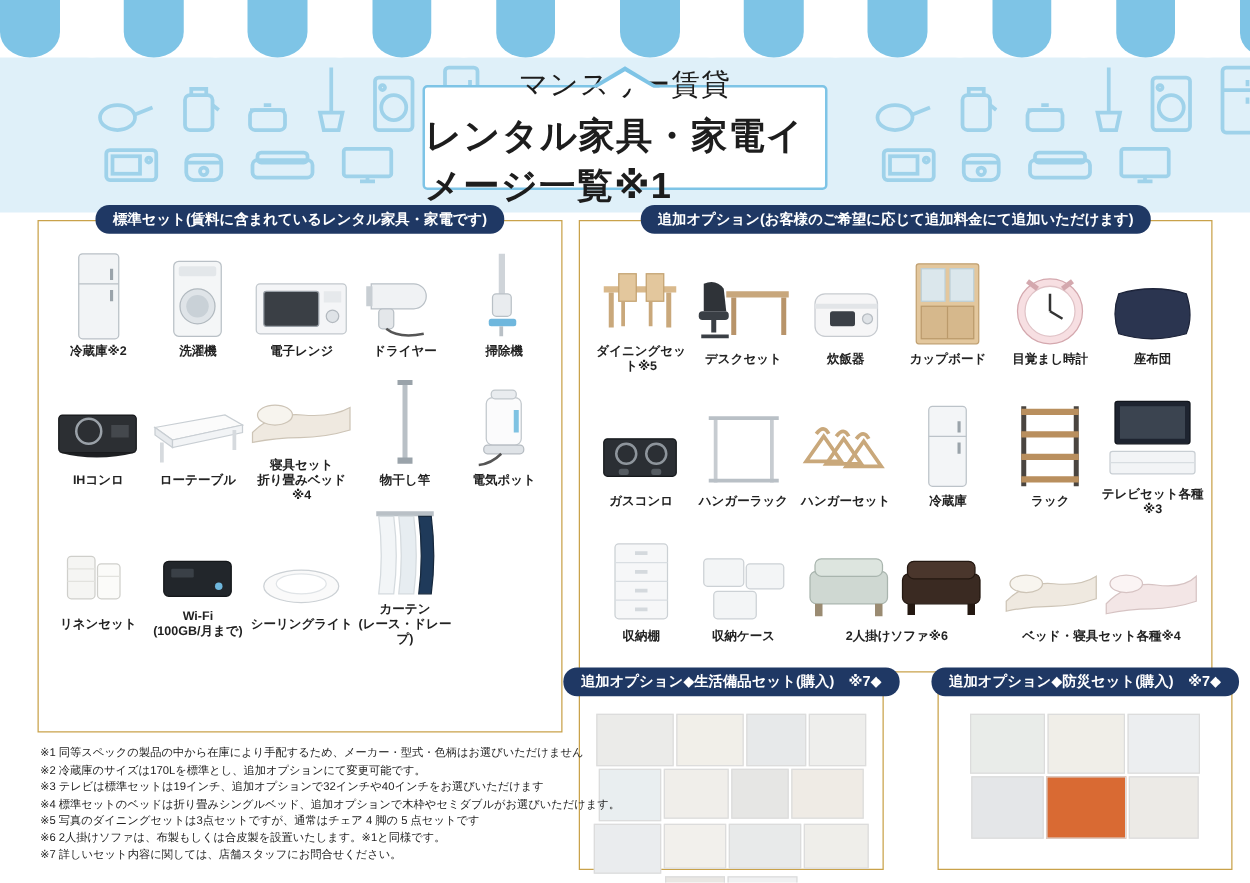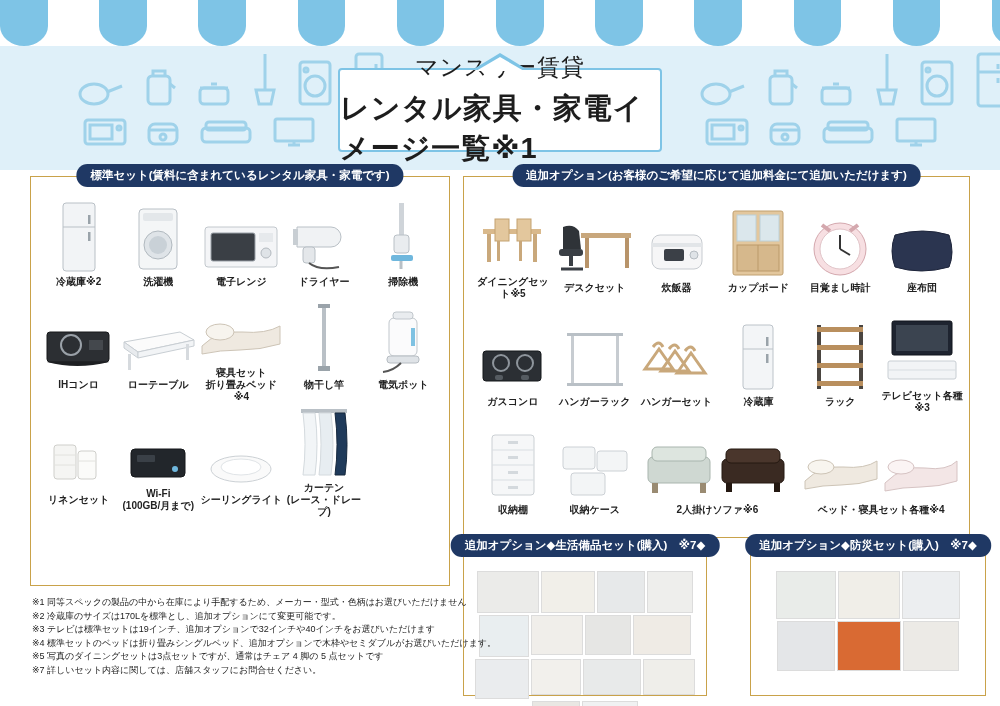--- a/index.html
+++ b/index.html
@@ -677,16 +677,17 @@
       <div class="swatch" style="width:54px;height:48px;background:#eceae6;"></div>
     </div>
   </div>
 
   <div class="notes">
     <div>※1 同等スペックの製品の中から在庫により手配するため、メーカー・型式・色柄はお選びいただけません</div>
     <div>※2 冷蔵庫のサイズは170Lを標準とし、追加オプションにて変更可能です。</div>
     <div>※3 テレビは標準セットは19インチ、追加オプションで32インチや40インチをお選びいただけます</div>
     <div>※4 標準セットのベッドは折り畳みシングルベッド、追加オプションで木枠やセミダブルがお選びいただけます。</div>
     <div>※5 写真のダイニングセットは3点セットですが、通常はチェア 4 脚の 5 点セットです</div>
+    <div>※6 2人掛けソファは、布製もしくは合皮製を設置いたします。※1と同様です。</div>
     <div>※7 詳しいセット内容に関しては、店舗スタッフにお問合せください。</div>
   </div>
 
 </div>
 
 </body></html>

